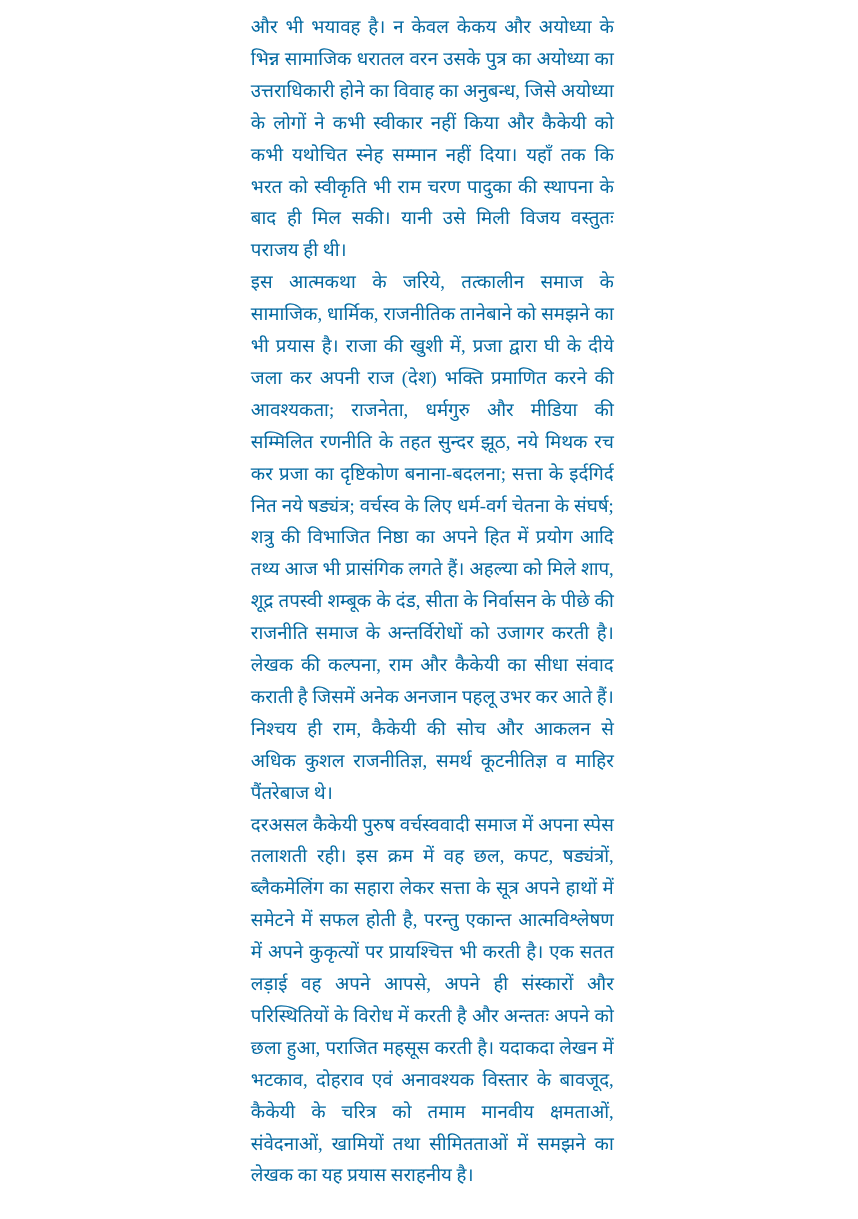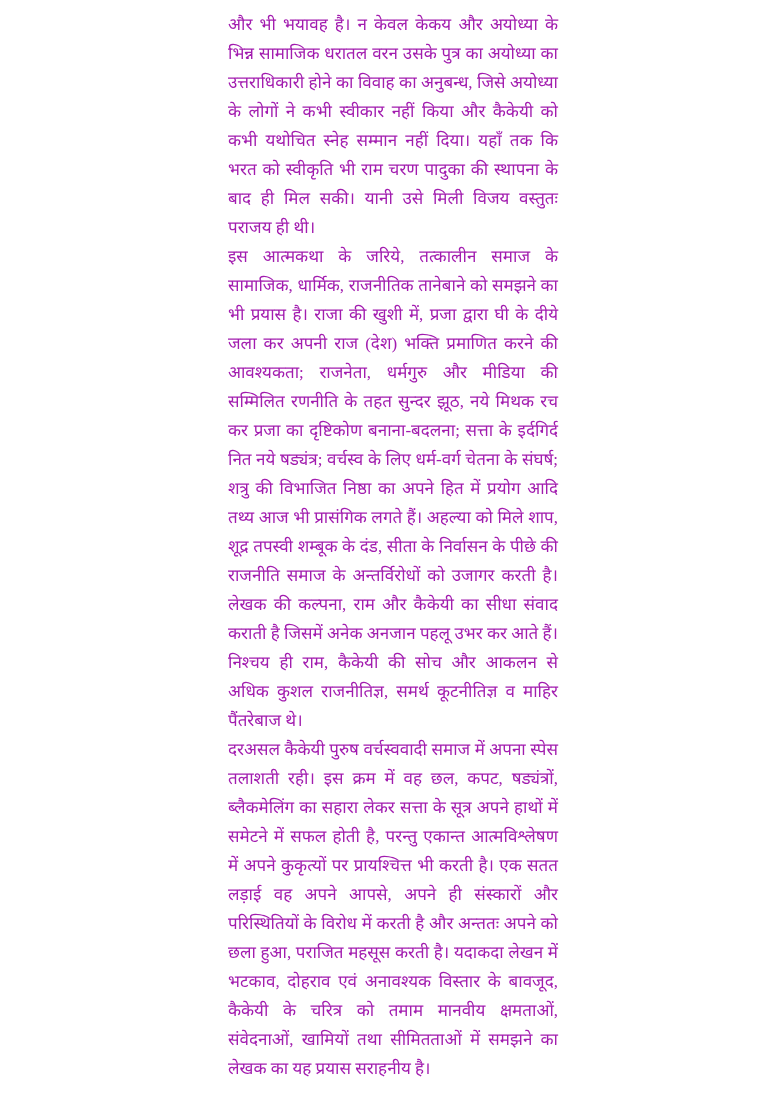--- a/index.html
+++ b/index.html
@@ -13,21 +13,21 @@
     height: 1108px;
     background: #ffffff;
     overflow: hidden;
     font-family: "Liberation Serif", "DejaVu Serif", serif;
   }
   .text-column {
     position: absolute;
     top: 10px;
     left: 228px;
     width: 330px;
-    color: #a21caf;
+    color: #0369a1;
     font-size: 17px;
     line-height: 29px;
     text-align: justify;
     text-justify: inter-word;
   }
   .text-column p {
     margin: 0;
     padding: 0;
   }
 </style>

